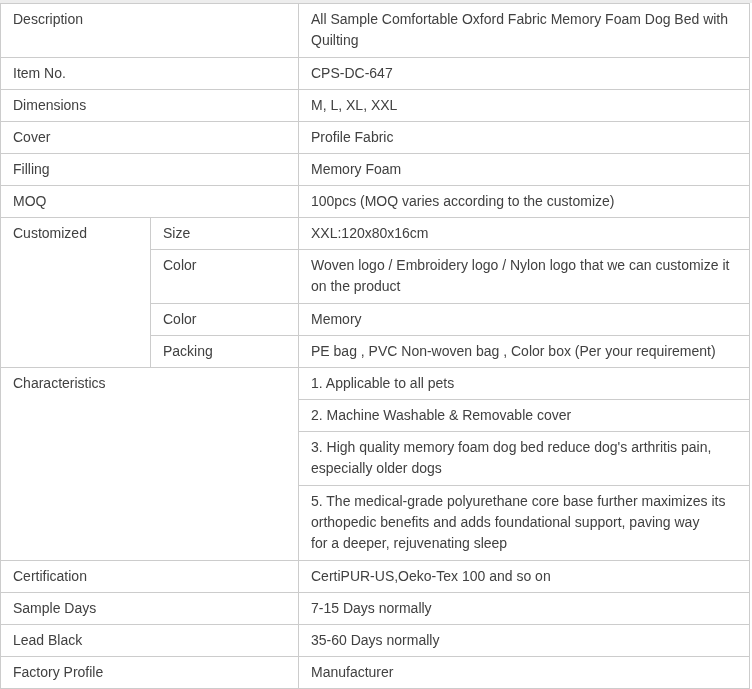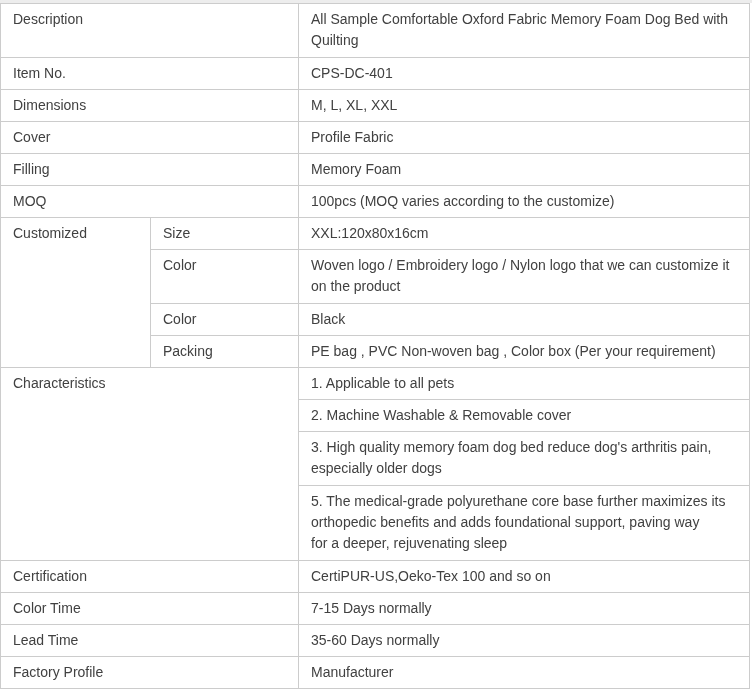--- a/index.html
+++ b/index.html
@@ -54,21 +54,21 @@
     </colgroup>
 
     <tbody>
         <tr class="h2">
       <td class="label" colspan="2">Description</td>
       <td class="value">All Sample Comfortable Oxford Fabric Memory Foam Dog Bed with
 Quilting</td>
     </tr>
     <tr class="h1">
       <td class="label" colspan="2">Item No.</td>
-      <td class="value">CPS-DC-401</td>
+      <td class="value">CPS-DC-647</td>
     </tr>
     <tr class="h1">
       <td class="label" colspan="2">Dimensions</td>
       <td class="value">M, L, XL, XXL</td>
     </tr>
     <tr class="h1">
       <td class="label" colspan="2">Cover</td>
       <td class="value">Profile Fabric</td>
     </tr>
     <tr class="h1">
@@ -85,21 +85,21 @@
       <td class="label">Size</td>
       <td class="value">XXL:120x80x16cm</td>
     </tr>
     <tr class="h2">
       <td class="label">Color</td>
       <td class="value">Woven logo / Embroidery logo / Nylon logo that we can customize it
 on the product</td>
     </tr>
     <tr class="h1">
       <td class="label">Color</td>
-      <td class="value">Black</td>
+      <td class="value">Memory</td>
     </tr>
     <tr class="h1">
       <td class="label">Packing</td>
       <td class="value">PE bag , PVC Non-woven bag , Color box (Per your requirement)</td>
     </tr>
 
     <tr class="h1">
       <td class="label" colspan="2" rowspan="4">Characteristics</td>
       <td class="value">1. Applicable to all pets</td>
     </tr>
@@ -114,25 +114,25 @@
       <td class="value">5. The medical-grade polyurethane core base further maximizes its
 orthopedic benefits and adds foundational support, paving way
 for a deeper, rejuvenating sleep</td>
     </tr>
 
     <tr class="h1">
       <td class="label" colspan="2">Certification</td>
       <td class="value">CertiPUR-US,Oeko-Tex 100 and so on</td>
     </tr>
     <tr class="h1">
-      <td class="label" colspan="2">Color Time</td>
+      <td class="label" colspan="2">Sample Days</td>
       <td class="value">7-15 Days normally</td>
     </tr>
     <tr class="h1">
-      <td class="label" colspan="2">Lead Time</td>
+      <td class="label" colspan="2">Lead Black</td>
       <td class="value">35-60 Days normally</td>
     </tr>
     <tr class="h1">
       <td class="label" colspan="2">Factory Profile</td>
       <td class="value">Manufacturer</td>
     </tr>
   </tbody>
     </table>
 
 </div>

